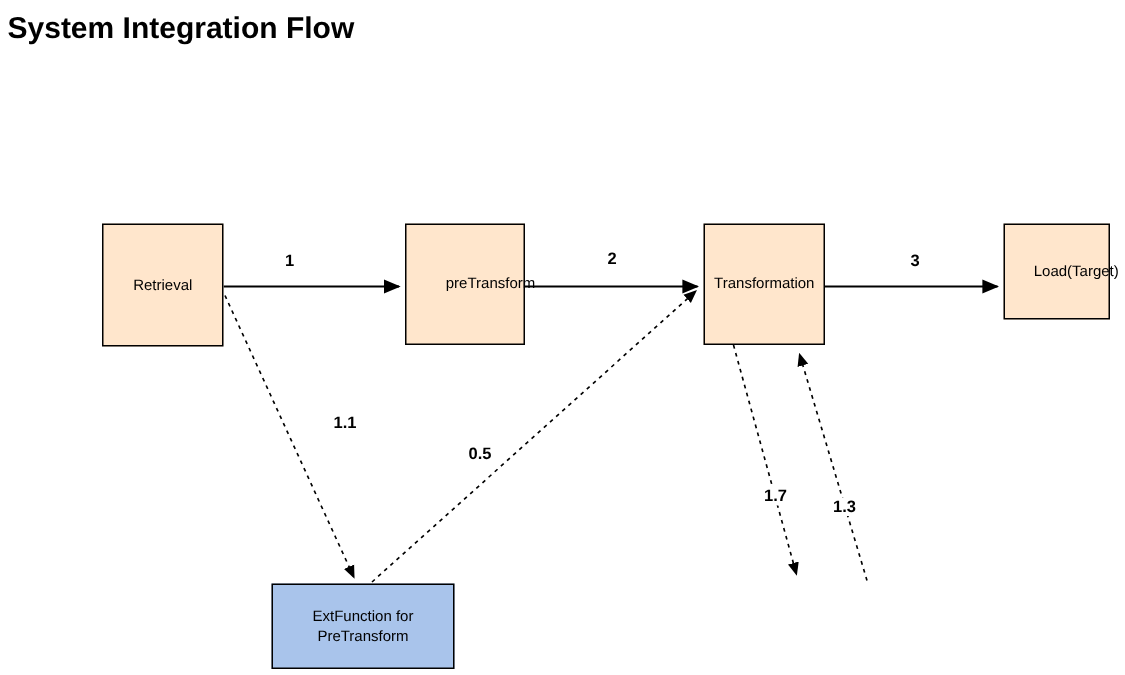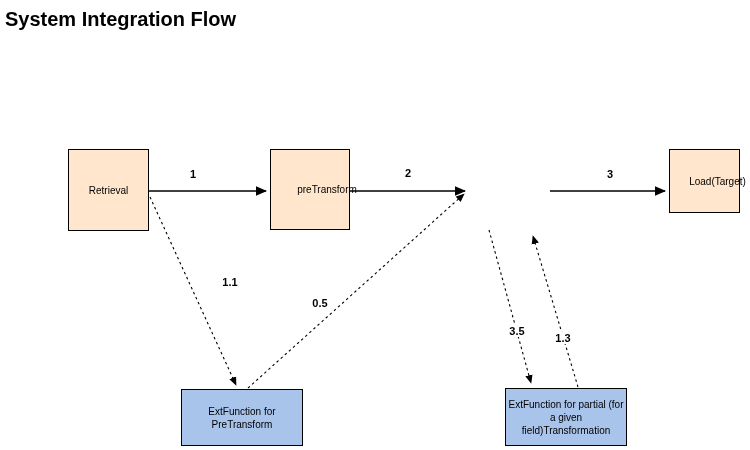--- a/index.html
+++ b/index.html
@@ -114,32 +114,32 @@
     <line class="edge-line dashed" x1="489" y1="230" x2="531" y2="383" marker-end="url(#arrow)"></line>
     <line class="edge-line dashed" x1="578" y1="387" x2="533" y2="236" marker-end="url(#arrow)"></line>
   </svg>
 
   <div class="node process" id="node-retrieval">
     <span>Retrieval</span>
   </div>
   <div class="node process" id="node-pretransform">
     <span>preTransform</span>
   </div>
+  <div class="node process" id="node-transformation">
+    <span>Transformation</span>
+  </div>
   <div class="node process" id="node-load-target">
     <span>Load(Target)</span>
   </div>
 
   <div class="node external" id="node-ext-pretransform">
     <span>ExtFunction for PreTransform</span>
   </div>
-  <div class="node external" id="node-ext-partial">
-    <span>ExtFunction for partial (for a given field)Transformation</span>
-  </div>
 
   <div class="edge-label" id="label-e1">1</div>
   <div class="edge-label" id="label-e2">2</div>
   <div class="edge-label" id="label-e3">3</div>
   <div class="edge-label" id="label-e11">1.1</div>
   <div class="edge-label" id="label-e12">0.5</div>
-  <div class="edge-label" id="label-e21">3.5</div>
+  <div class="edge-label" id="label-e21">1.7</div>
   <div class="edge-label" id="label-e22">1.3</div>
 
 </div>
 
 </body></html>

